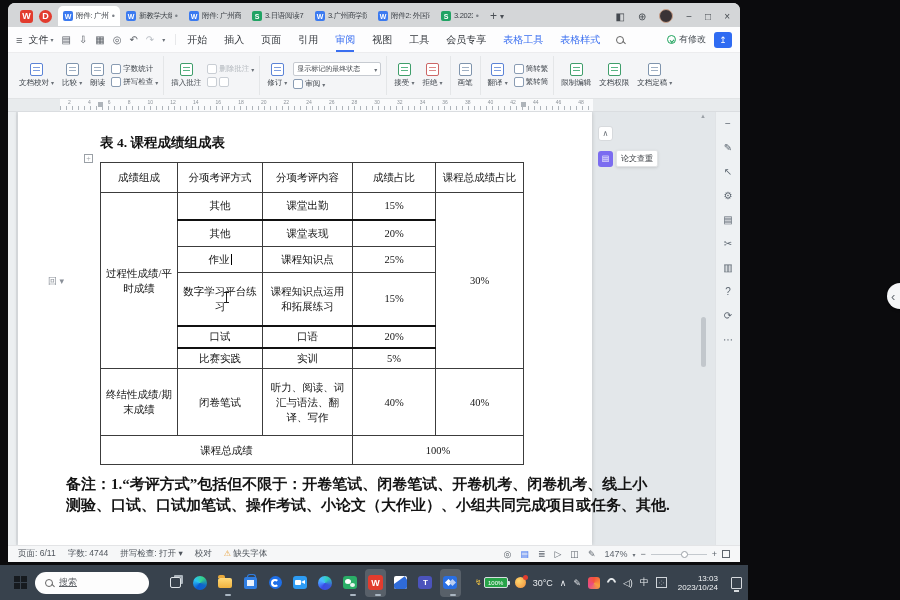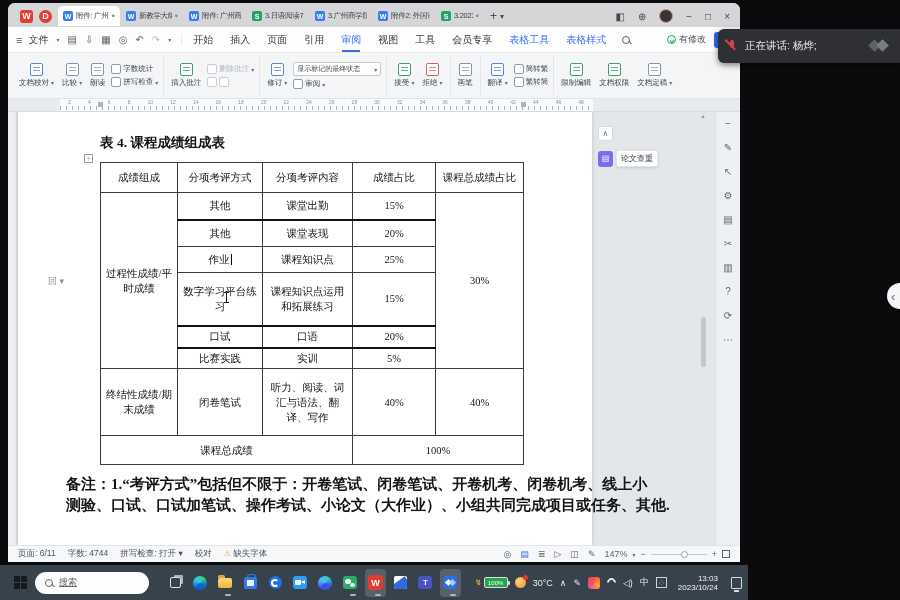--- a/index.html
+++ b/index.html
@@ -28,21 +28,21 @@
   .tabplus { font-size:12px; color:#4a4f55; margin:0 3px 0 6px; }
   .tabmore { font-size:8px; color:#4a4f55; }
   .tb-spacer { flex:1; }
   .winctl { display:flex; align-items:center; gap:13px; color:#44494f; font-size:10px; padding-right:4px; }
   .avatar { width:14px; height:14px; border-radius:50%; background:#3a3336; border:1px solid #c9a08a; }
 
   
   .menubar { height:26px; background:#fdfdfe; display:flex; align-items:center; padding:0 8px; font-size:10px;
     color:#33373c; border-bottom:1px solid #ececee; }
   .hamb { font-size:11px; margin-right:6px; color:#55595e; }
-  .filebtn { display:flex; align-items:center; gap:8px; margin-right:8px; }
+  .filebtn { display:flex; align-items:center; gap:2px; margin-right:8px; }
   .qicons { display:flex; align-items:center; gap:8px; color:#5a5f66; font-size:10px; padding-right:10px;
     border-right:1px solid #e7e8ea; margin-right:10px; }
   .menus { display:flex; align-items:center; gap:15px; }
   .menuitem { position:relative; padding:5px 1px; }
   .menuitem.active { color:#3a6ff0; }
   .menuitem.active::after { content:""; position:absolute; left:2px; right:2px; bottom:0; height:2px; background:#3a6ff0; }
   .menuitem.ctx { color:#3a6ff0; }
   .mag { width:8px; height:8px; border:1.2px solid #666; border-radius:50%; position:relative; display:inline-block; }
   .mag::after { content:""; position:absolute; width:4px; height:1.4px; background:#666; right:-3px; bottom:-1px; transform:rotate(45deg); }
   .mb-spacer { flex:1; }
@@ -644,20 +644,15 @@
       <span>中</span>
       <span class="imebox">⁘</span>
       <div class="clock">
         <div>13:03</div>
         <div>2023/10/24</div>
       </div>
       <span class="peek"></span>
     </div>
   </div>
 
-  <div class="meetbar">
-    <span class="micoff"></span>
-    <span class="meettext">正在讲话: 杨烨;</span>
-    <span class="meetlogo"></span>
-  </div>
   <div class="collapsepill">‹</div>
 
 </div>
 
 </body></html>

